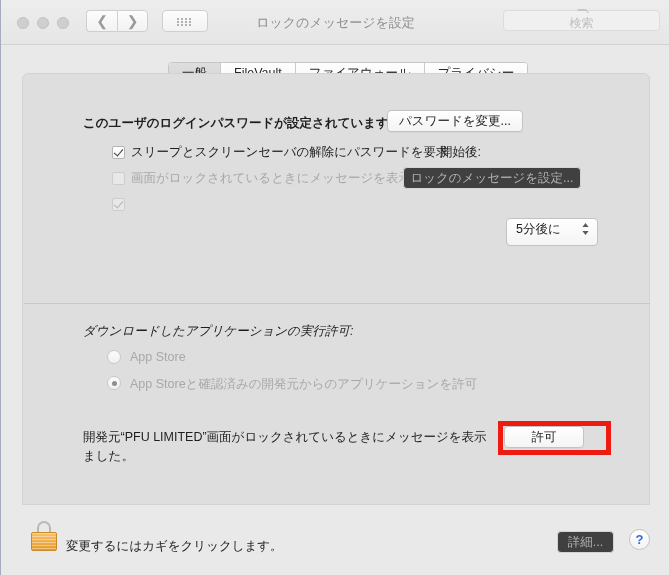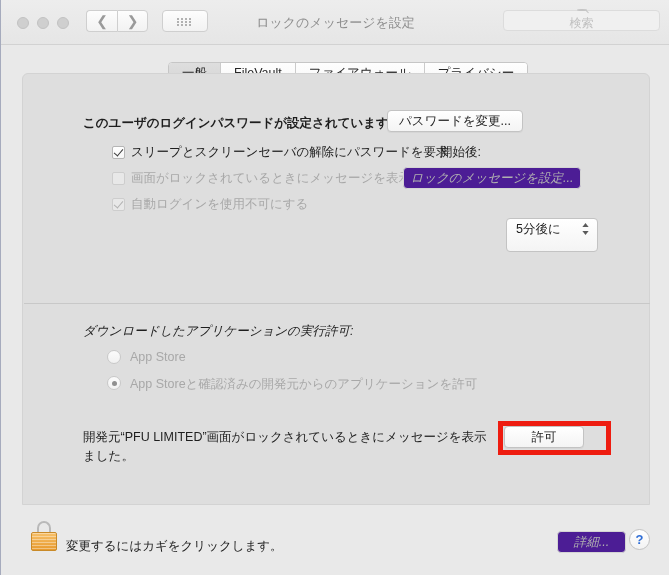--- a/index.html
+++ b/index.html
@@ -194,25 +194,24 @@
     box-shadow: 0 1px 0 rgba(0,0,0,0.04);
     font-size: 12.5px;
     color: #1e1e1e;
     text-align: center;
     line-height: 21px;
     height: 22px;
     box-sizing: border-box;
     white-space: nowrap;
   }
   .pushbtn.disabled {
-    background: #4c1d95;
+    background: #404040;
     border-color: #d4d4d4;
     color: #b0b0b0;
     box-shadow: none;
-    font-style: italic;
   }
 
   
   .cb {
     position: absolute;
     width: 13px; height: 13px;
     border-radius: 2px;
     box-sizing: border-box;
     background: linear-gradient(#ffffff, #f6f6f6);
     border: 1px solid #b5b5b5;
@@ -246,21 +245,21 @@
     left: 3.5px; top: 3.5px;
     width: 5px; height: 5px;
     border-radius: 50%;
     background: #8f8f8f;
   }
 
   
   #popup {
     position: absolute;
     left: 483px; top: 144px;
-    width: 92px; height: 34px;
+    width: 92px; height: 28px;
     background: linear-gradient(#ffffff, #f4f4f4);
     border: 1px solid #c3c3c3;
     border-radius: 4px;
     box-sizing: border-box;
   }
   #popup .val {
     position: absolute;
     left: 9px; top: 2px;
     font-size: 12.5px;
     color: #1e1e1e;
@@ -324,21 +323,21 @@
   }
   #lock-label {
     position: absolute;
     left: 65px; top: 530px;
     font-size: 12.5px;
     color: #1e1e1e;
     margin-top: 8px;
   }
   #detail-btn {
     left: 556px; top: 531px;
-    width: 69px;
+    width: 57px;
   }
   #help-btn {
     position: absolute;
     left: 628px; top: 529px;
     width: 21px; height: 21px;
     border-radius: 50%;
     background: linear-gradient(#ffffff, #f3f3f3);
     border: 1px solid #c3c3c3;
     box-sizing: border-box;
     color: #2f6ed6;
@@ -418,21 +417,20 @@
       </svg>
     </div>
 
     <div class="cb disabled" style="left:89px; top:98px;"></div>
     <div class="row-text dim" style="left:108px; top:96px;">画面がロックされているときにメッセージを表示</div>
     <div class="pushbtn disabled" style="left:380px; top:93px; width:178px;">ロックのメッセージを設定...</div>
 
     <div class="cb disabled" style="left:89px; top:124px;">
       <span class="tick"></span>
     </div>
-    <div class="row-text dim" style="left:108px; top:122px;">自動ログインを使用不可にする</div>
 
     <div id="sep"></div>
 
     <div class="row-text" style="left:60px; top:249px;font-style:italic;">ダウンロードしたアプリケーションの実行許可:</div>
 
     <div class="rb" style="left:84px; top:276px;"></div>
     <div class="row-text dim" style="left:107px; top:276px;">App Store</div>
 
     <div class="rb" style="left:84px; top:302px;">
       <span class="dot"></span>

